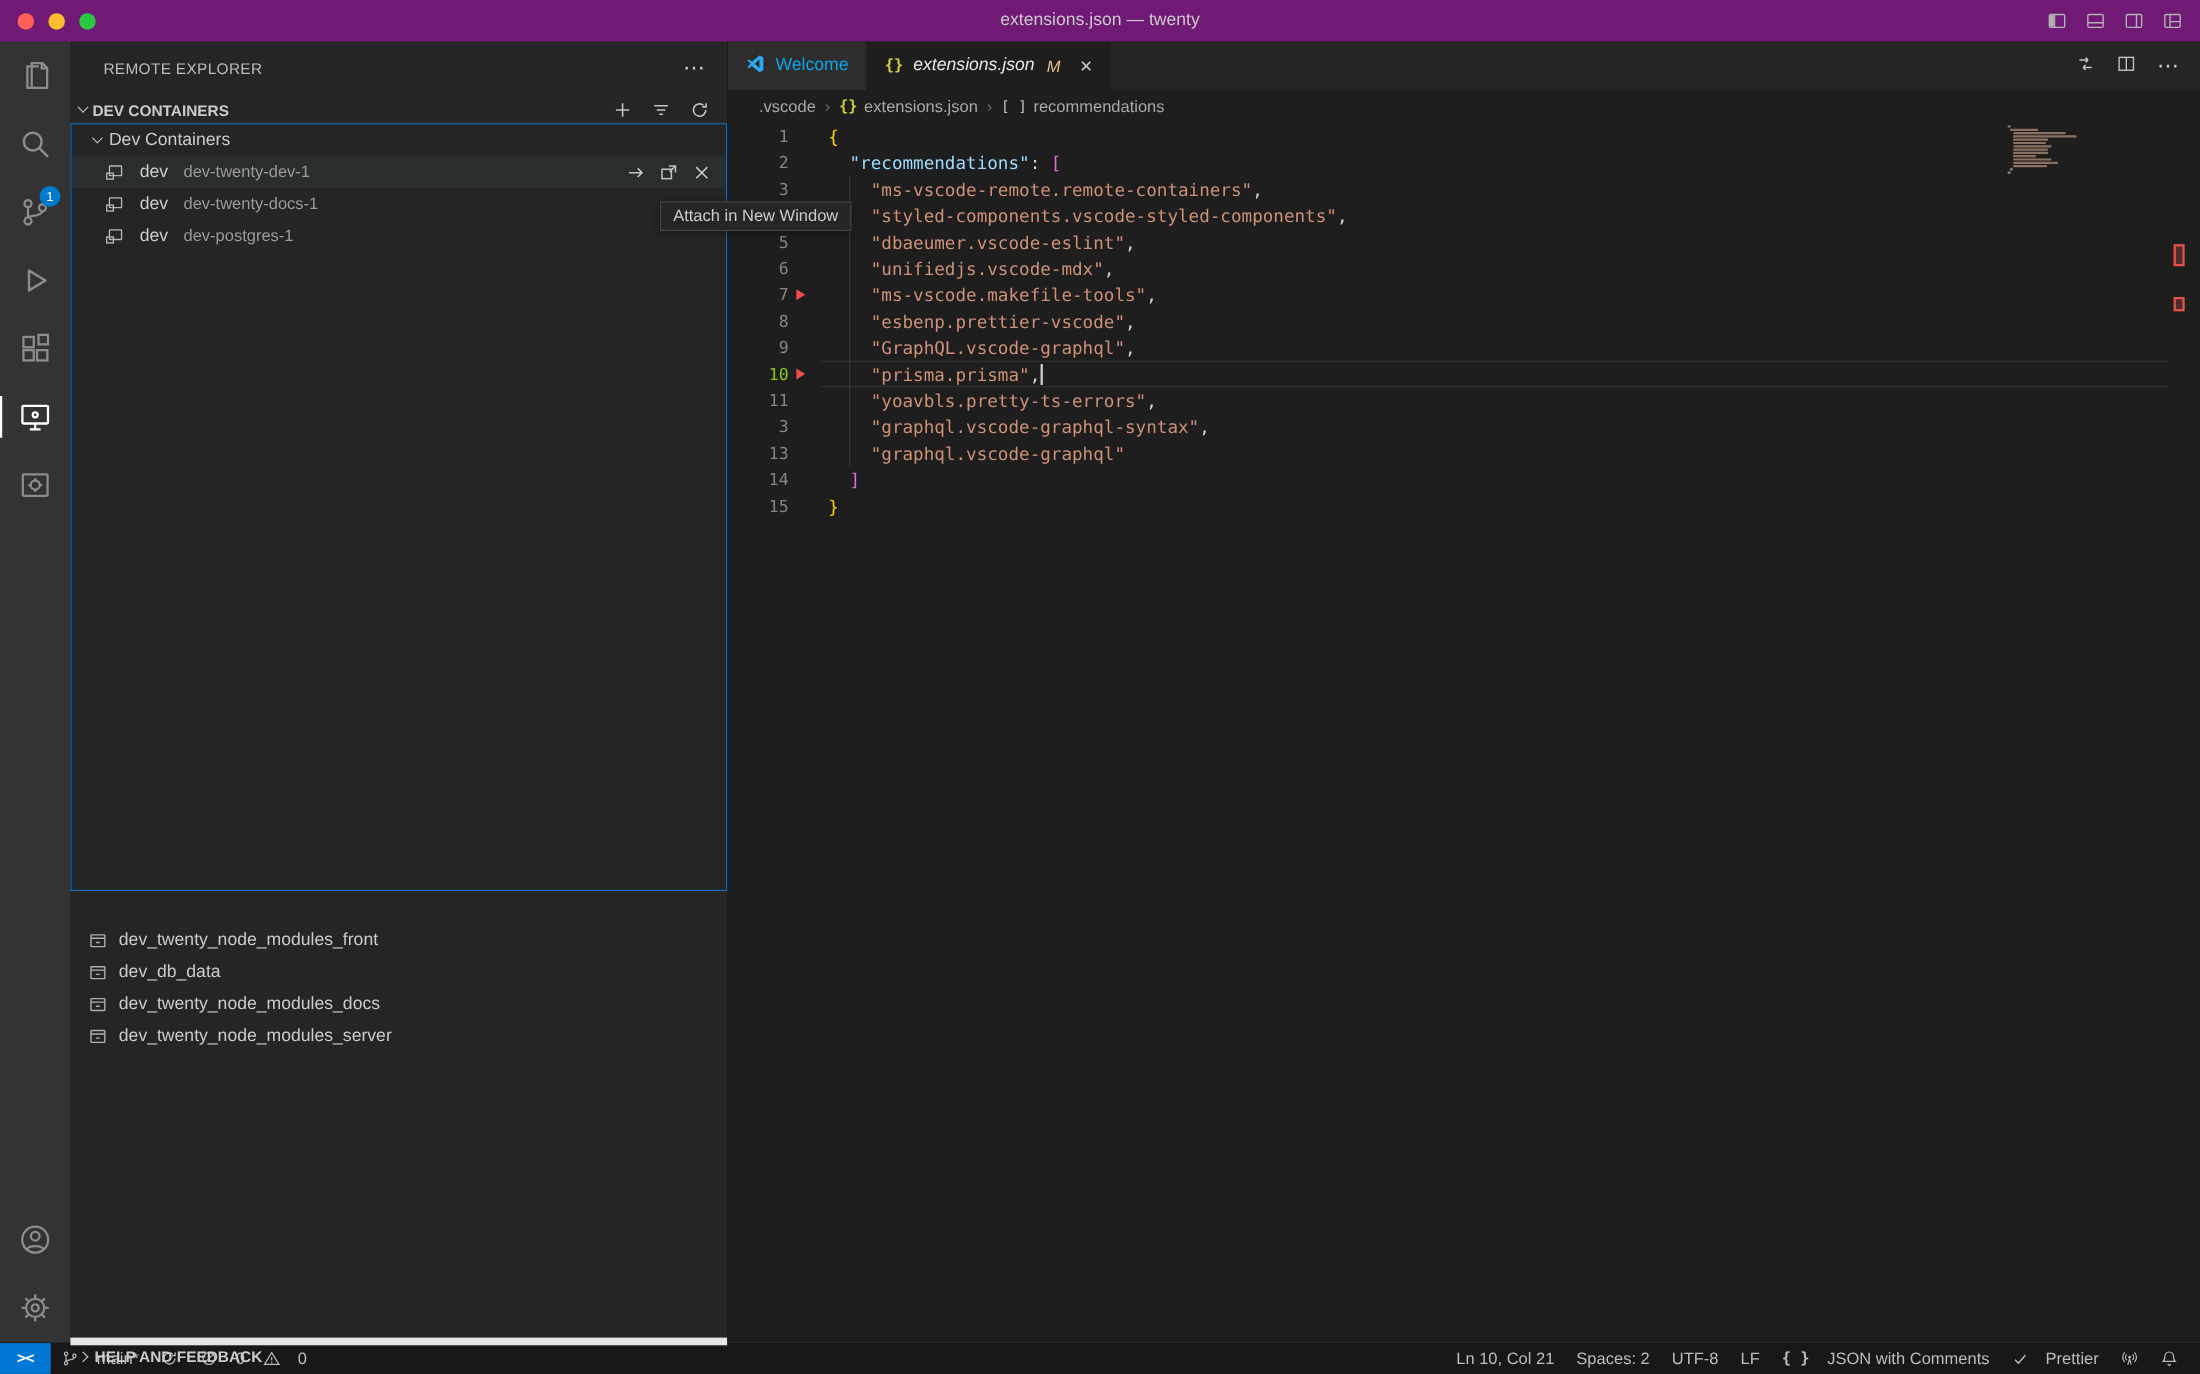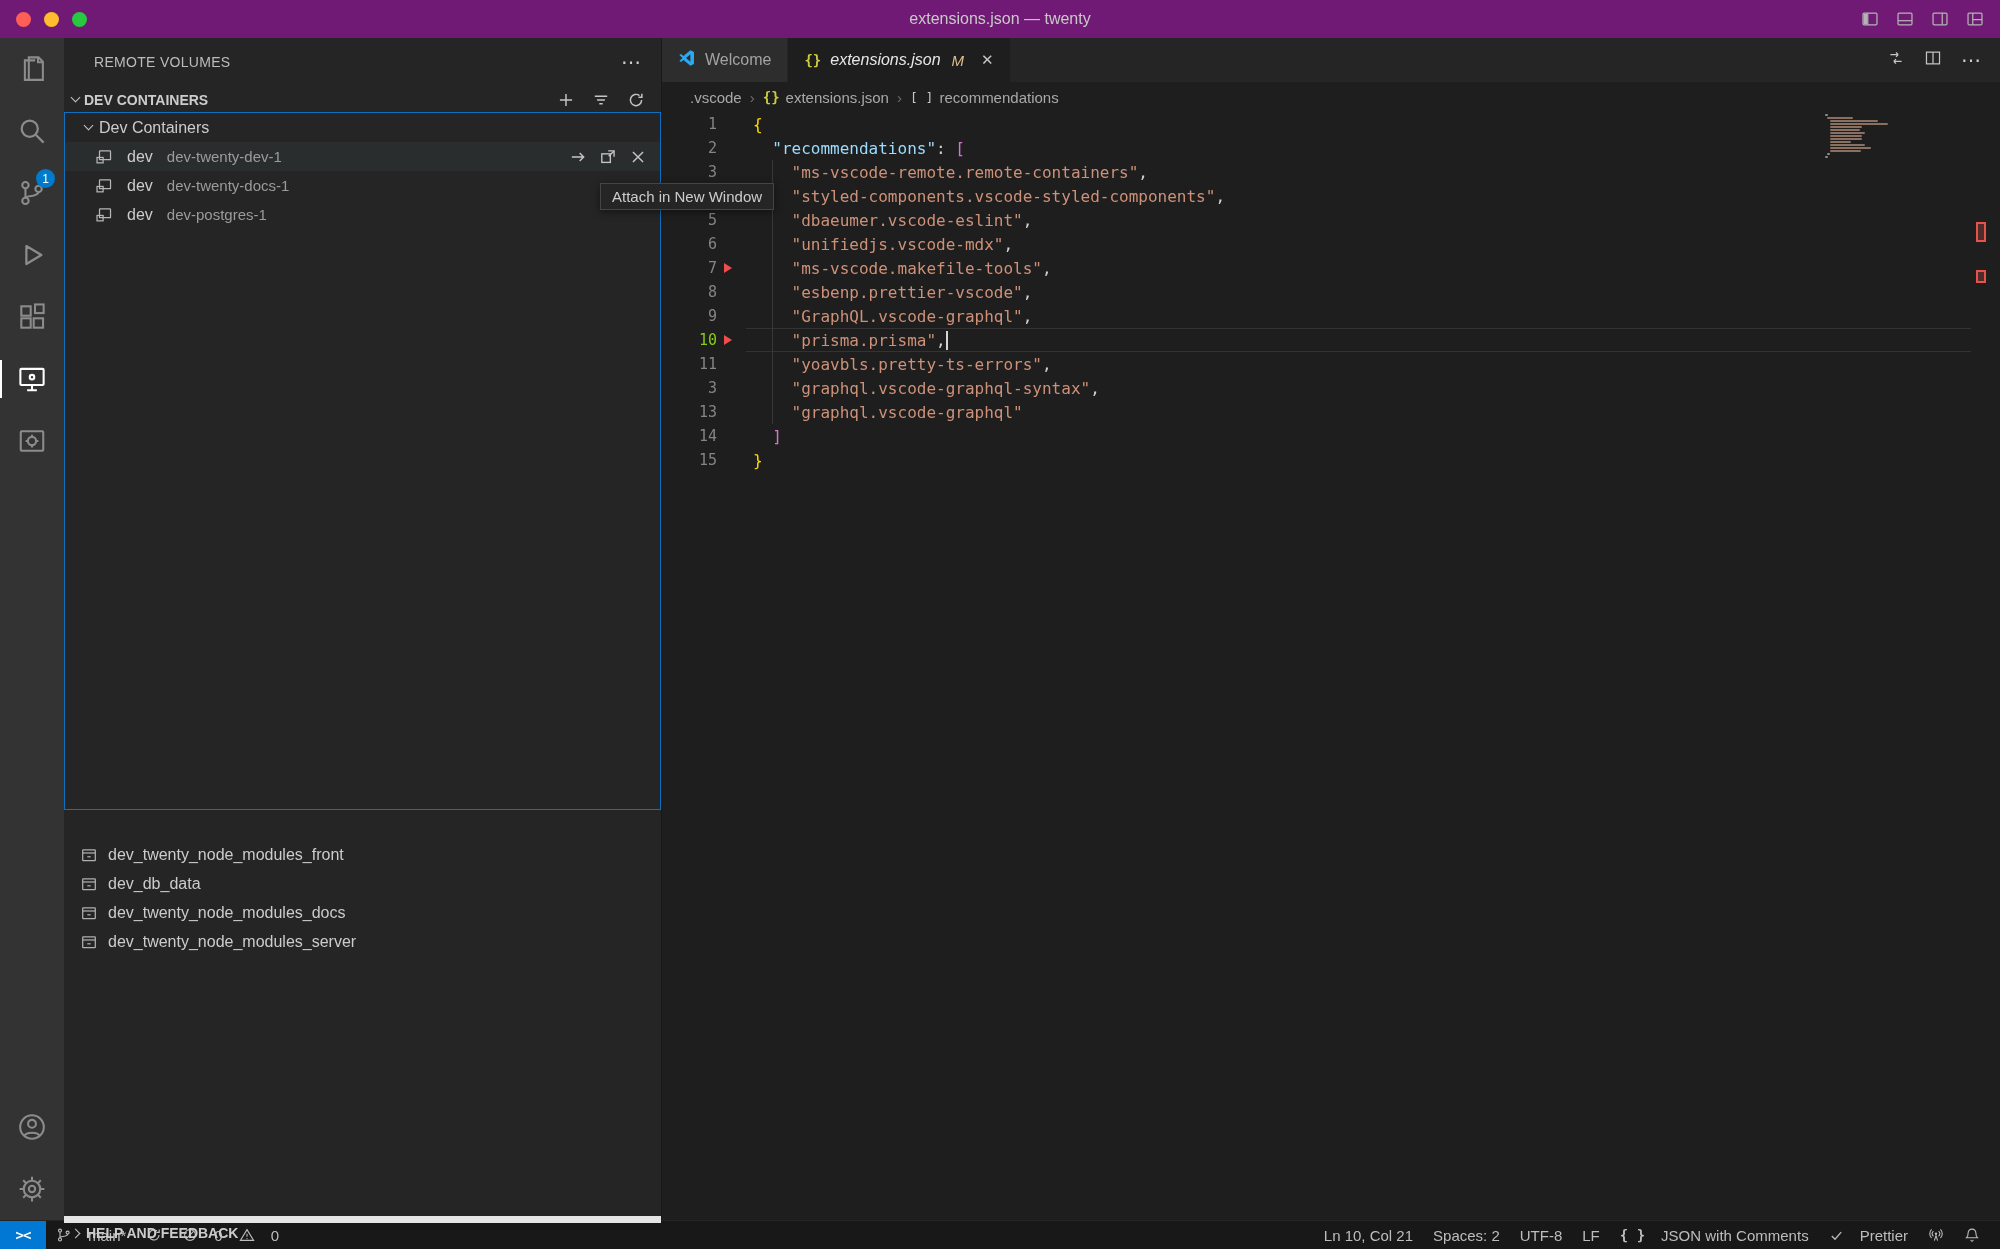--- a/index.html
+++ b/index.html
@@ -50,21 +50,21 @@
   #dv-list{position:absolute;top:802px;left:0;right:0}
   .vrow{height:29px;display:flex;align-items:center;padding-left:16px;gap:10px;font-size:16px;color:#cccccc}
   .vrow .ticon{color:#b0b0b0}
   #sh-help{top:1178px;border-top:7px solid #e5e5e5}
 
   .tooltip{position:absolute;left:600px;top:183px;background:#252526;border:1px solid #454545;color:#cccccc;font-size:15px;padding:4px 11px;z-index:60;box-shadow:0 2px 8px rgba(0,0,0,.45);white-space:nowrap}
 
   
   .editor{flex:1;position:relative;background:#1e1e1e}
   .tabbar{height:44px;background:#252526;display:flex;align-items:stretch}
-  .tab{display:flex;align-items:center;gap:9px;padding:0 16px;font-size:16px;background:#2d2d2d;color:#a3a3a3;border-right:1px solid #252526;cursor:default}
+  .tab{display:flex;align-items:center;gap:9px;padding:0 16px;font-size:16px;background:#2d2d2d;color:#0ea5e9;border-right:1px solid #252526;cursor:default}
   .tab.active{background:#1e1e1e;color:#e7e7e7}
   .tab.active .name{font-style:italic}
   .json-glyph{color:#cbcb41;font-family:"DejaVu Sans Mono",monospace;font-size:14px;font-weight:bold}
   .mbadge{color:#e2c08d;font-style:italic;font-size:15px;margin-left:2px}
   .tclose{margin-left:8px;font-size:15px;color:#c5c5c5}
   .tab-actions{margin-left:auto;display:flex;align-items:center;gap:19px;padding-right:19px;color:#c5c5c5}
   .breadcrumbs{height:30px;display:flex;align-items:center;gap:8px;padding-left:28px;font-size:15px;color:#a9a9a9}
   .bc-sep{color:#6e6e6e;font-size:15px}
   .bc-item{display:flex;align-items:center;gap:6px}
   .arr-glyph{color:#c5c5c5;font-family:"DejaVu Sans Mono",monospace;font-size:13px}
@@ -202,21 +202,21 @@
               <circle cx="8" cy="8" r="4.4"></circle>
               <circle cx="8" cy="8" r="1.7"></circle>
               <path d="M8 1.4v2.2M8 12.4v2.2M1.4 8h2.2M12.4 8h2.2M3.3 3.3l1.6 1.6M11.1 11.1l1.6 1.6M12.7 3.3l-1.6 1.6M4.9 11.1l-1.6 1.6"></path>
             </svg>
           </div>
       </div>
     </div>
 
     <div class="sidebar">
       <div class="sb-header">
-        <span class="lbl">REMOTE VOLUMES</span>
+        <span class="lbl">REMOTE EXPLORER</span>
         <span class="more-dots">⋯</span>
       </div>
 
       <div class="sec-head" id="sh-dc">
         <span class="chev"></span>
         <span>DEV CONTAINERS</span>
         <span class="sec-actions">
           <span>
               <svg width="18" height="18" viewBox="0 0 16 16" fill="none" stroke="#c5c5c5" stroke-width="1.3">
                 <path d="M8 2.6v10.8M2.6 8h10.8"></path>

